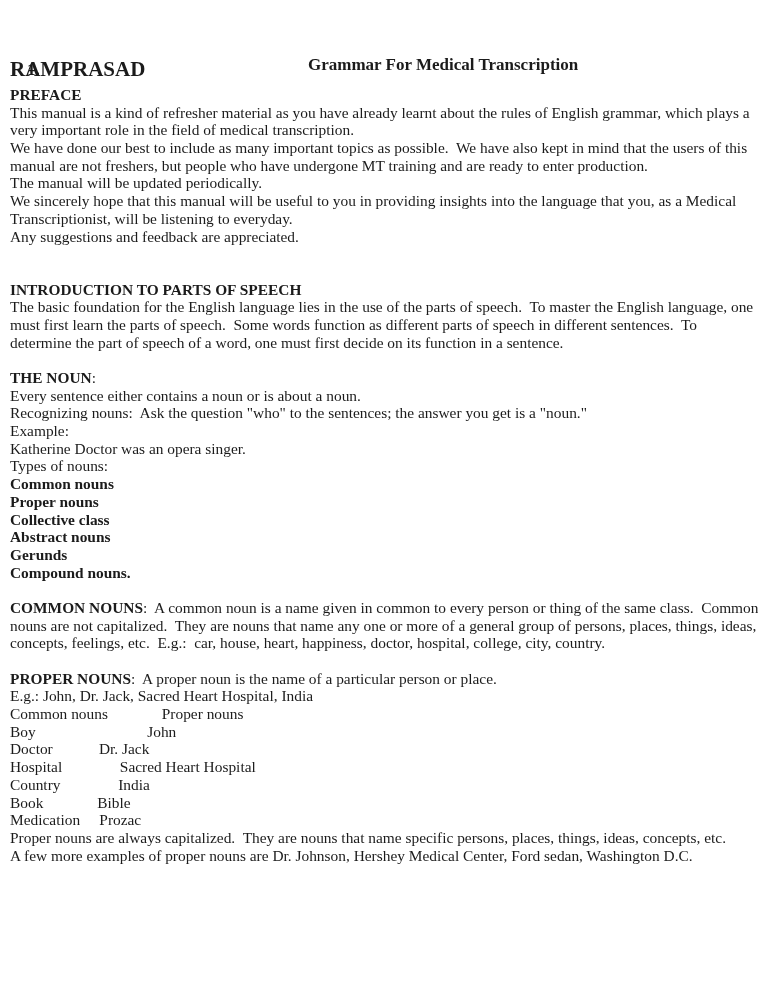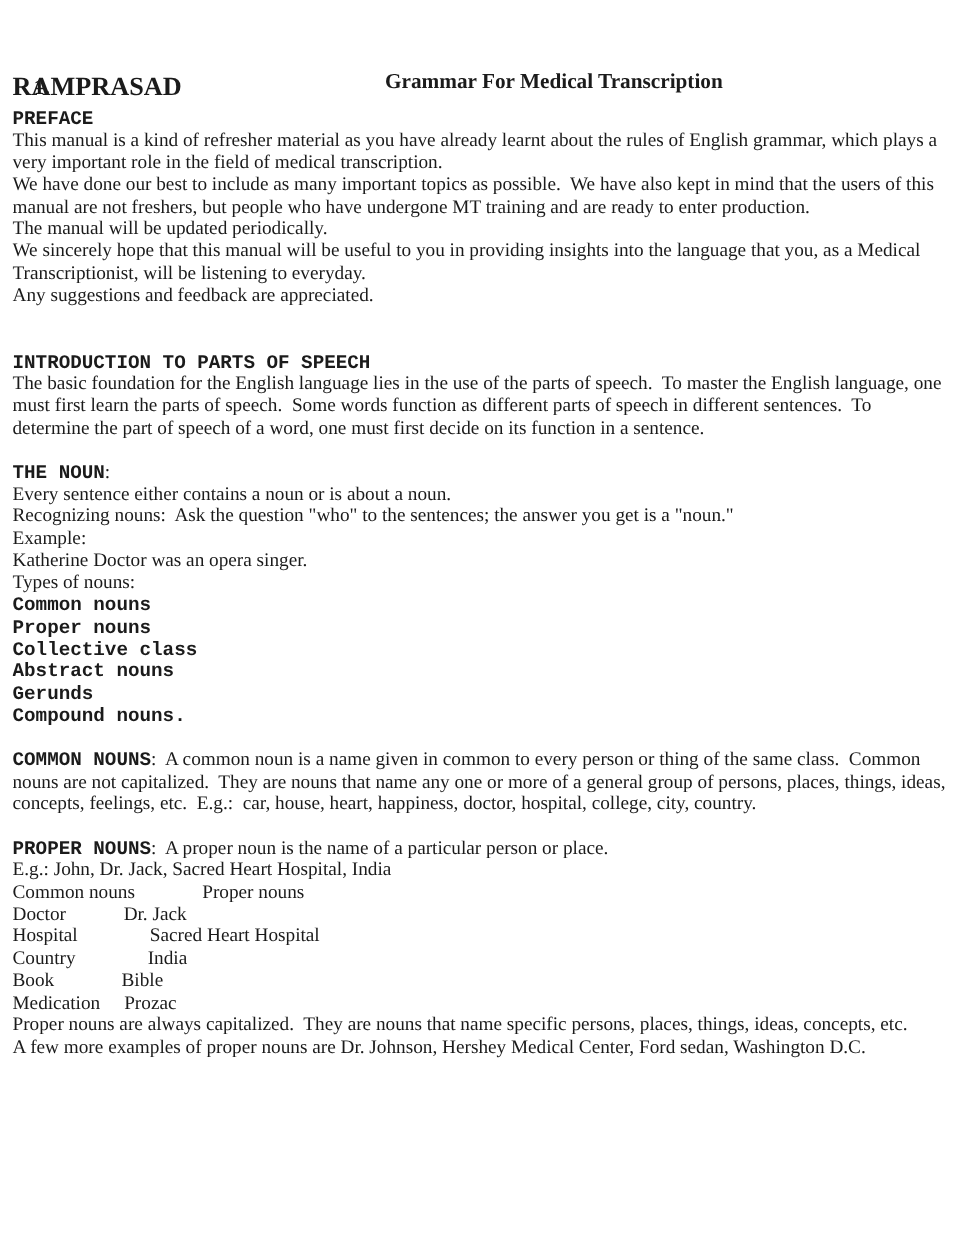--- a/index.html
+++ b/index.html
@@ -36,21 +36,21 @@
     font-size: 21px;
     font-weight: bold;
     white-space: pre;
   }
   .body-lines { margin-top: 6px; }
   .line {
     white-space: pre;
     height: 17.7px;
     overflow: hidden;
   }
-  .line .b { font-weight: bold; font-family: Liberation Mono, monospace; }
+  .line .b { font-weight: bold; }
 </style>
 </head>
 <body>
 
 <div class="page">
   <div class="header-line">
     <span>1.</span>
     <span class="doc-title">Grammar For Medical Transcription</span>
   </div>
   <div class="author-line">RAMPRASAD</div>
@@ -84,20 +84,21 @@
       <div class="line"><span class="b">Gerunds</span></div>
       <div class="line"><span class="b">Compound nouns.</span></div>
       <div class="line">&nbsp;</div>
       <div class="line"><span class="b">COMMON NOUNS</span><span>:  A common noun is a name given in common to every person or thing of the same class.  Common</span></div>
       <div class="line"><span>nouns are not capitalized.  They are nouns that name any one or more of a general group of persons, places, things, ideas,</span></div>
       <div class="line"><span>concepts, feelings, etc.  E.g.:  car, house, heart, happiness, doctor, hospital, college, city, country.</span></div>
       <div class="line">&nbsp;</div>
       <div class="line"><span class="b">PROPER NOUNS</span><span>:  A proper noun is the name of a particular person or place.</span></div>
       <div class="line"><span>E.g.: John, Dr. Jack, Sacred Heart Hospital, India</span></div>
       <div class="line"><span>Common nouns              Proper nouns</span></div>
+      <div class="line"><span>Boy                             John</span></div>
       <div class="line"><span>Doctor            Dr. Jack</span></div>
       <div class="line"><span>Hospital               Sacred Heart Hospital</span></div>
       <div class="line"><span>Country               India</span></div>
       <div class="line"><span>Book              Bible</span></div>
       <div class="line"><span>Medication     Prozac</span></div>
       <div class="line"><span>Proper nouns are always capitalized.  They are nouns that name specific persons, places, things, ideas, concepts, etc.</span></div>
       <div class="line"><span>A few more examples of proper nouns are Dr. Johnson, Hershey Medical Center, Ford sedan, Washington D.C.</span></div>
     </div>
 </div>
 

